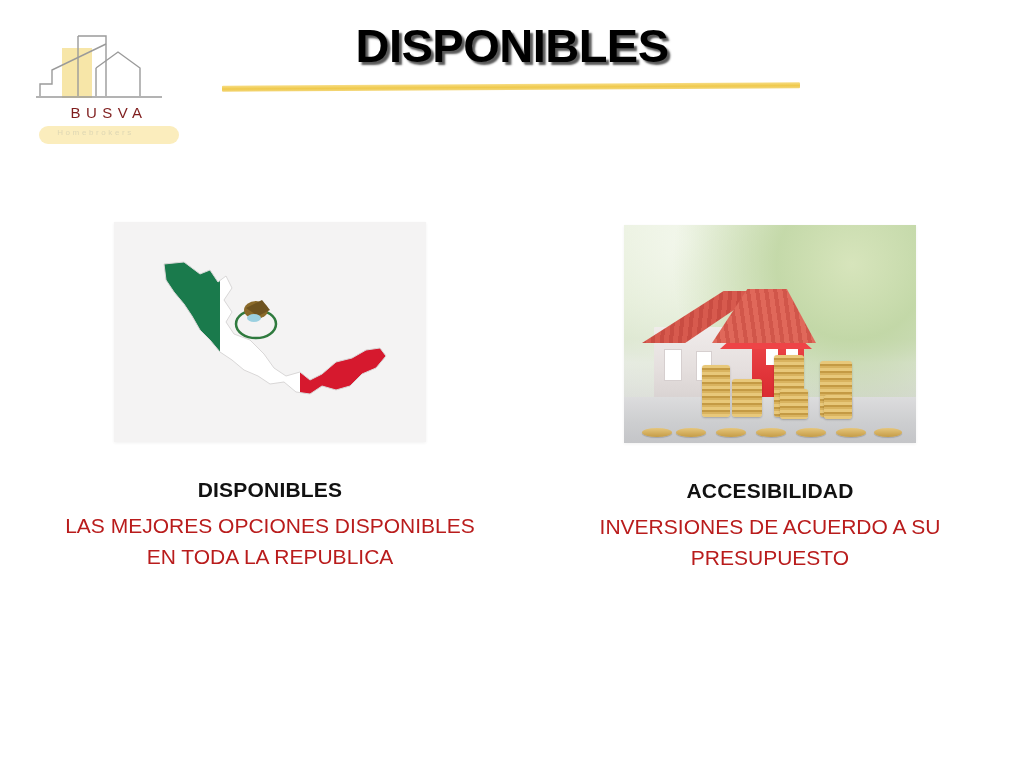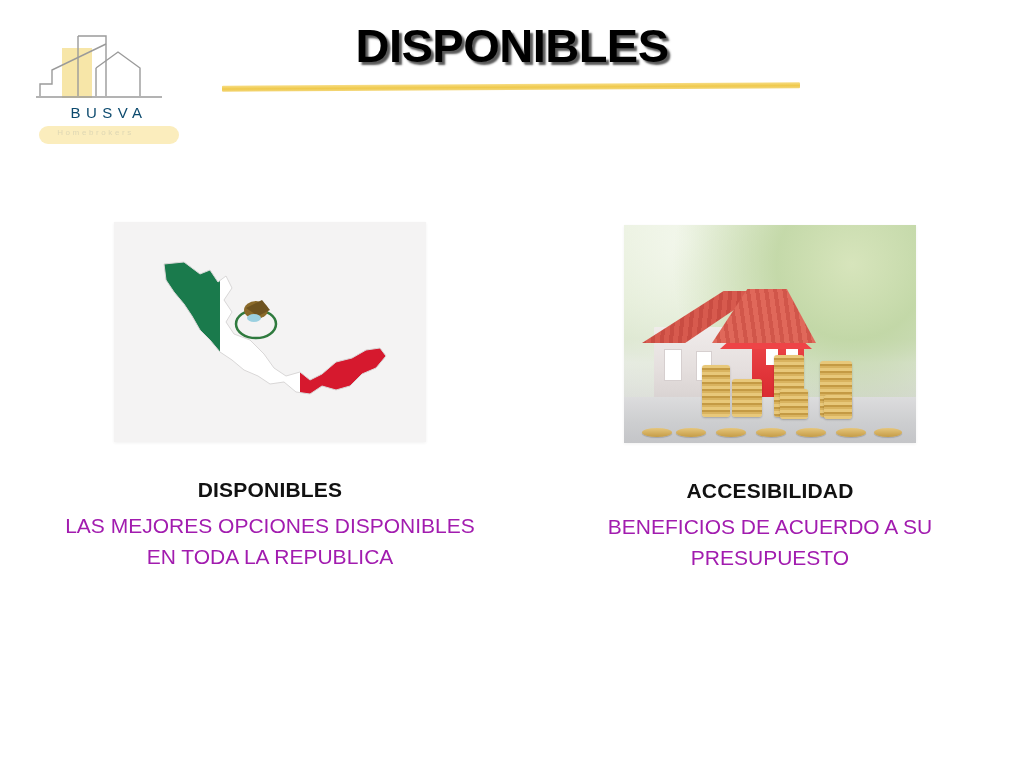--- a/index.html
+++ b/index.html
@@ -36,21 +36,21 @@
     height: 78px;
   }
   .logo-wordmark {
     position: absolute;
     left: 0;
     top: 74px;
     width: 150px;
     text-align: center;
     font-size: 15px;
     letter-spacing: 5.5px;
-    color: #0c4a6e;
+    color: #7f1d1d;
     font-family: "Liberation Sans", sans-serif;
     font-weight: 400;
   }
   .logo-band {
     position: absolute;
     left: 5px;
     top: 96px;
     width: 140px;
     height: 18px;
     background: #fbedbd;
@@ -229,21 +229,21 @@
     letter-spacing: 0.2px;
     color: #111111;
     font-family: "Liberation Sans", sans-serif;
   }
   .caption-body {
     margin-top: 8px;
     text-align: center;
     font-size: 21px;
     font-weight: 400;
     line-height: 31px;
-    color: #a21caf;
+    color: #b91c1c;
     font-family: "Liberation Sans", sans-serif;
     white-space: pre-line;
   }
 </style>
 </head>
 <body>
 
 <div class="slide">
 
   <div class="logo">
@@ -333,17 +333,17 @@
 
       <div class="loose" style="left:18px;  width:30px;"></div>
       <div class="loose" style="left:52px;  width:30px;"></div>
       <div class="loose" style="left:92px;  width:30px;"></div>
       <div class="loose" style="left:132px; width:30px;"></div>
       <div class="loose" style="left:172px; width:30px;"></div>
       <div class="loose" style="left:212px; width:30px;"></div>
       <div class="loose" style="left:250px; width:28px;"></div>
     </div>
     <div class="caption-head">ACCESIBILIDAD</div>
-    <div class="caption-body">BENEFICIOS DE ACUERDO A SU
+    <div class="caption-body">INVERSIONES DE ACUERDO A SU
 PRESUPUESTO</div>
   </div>
 
 </div>
 
 </body></html>

